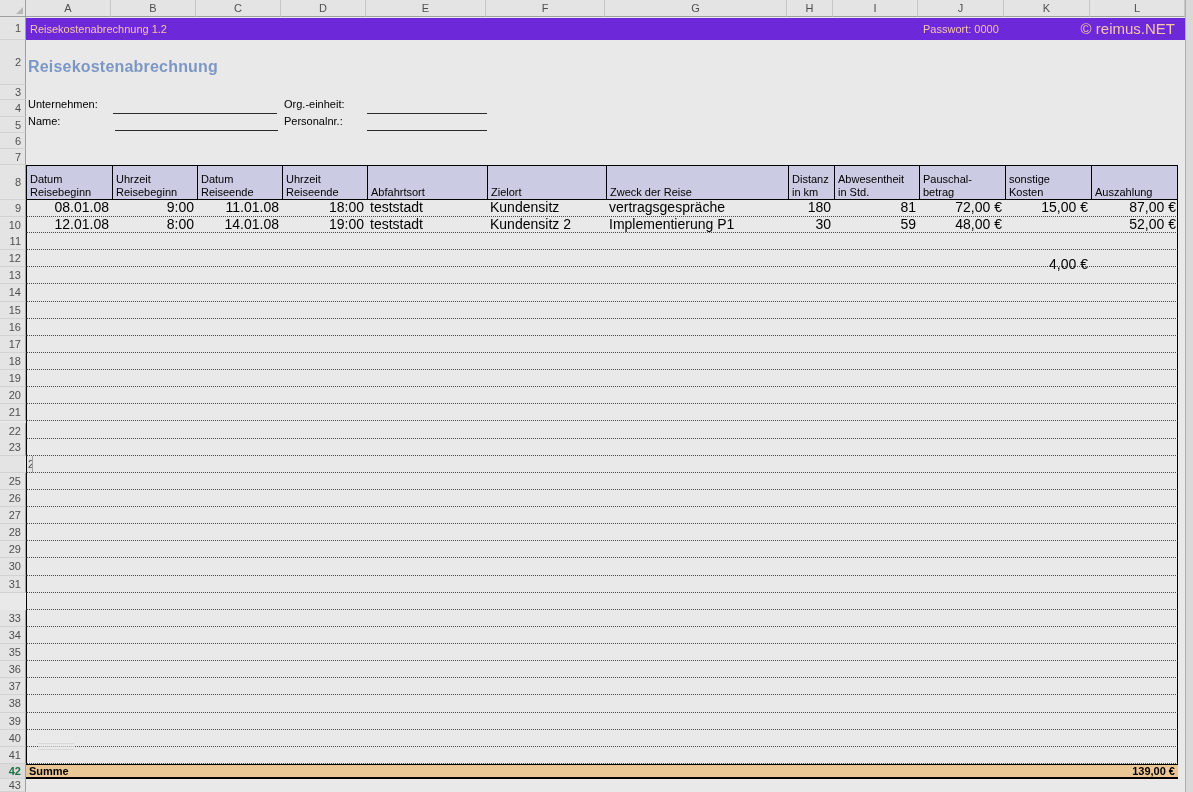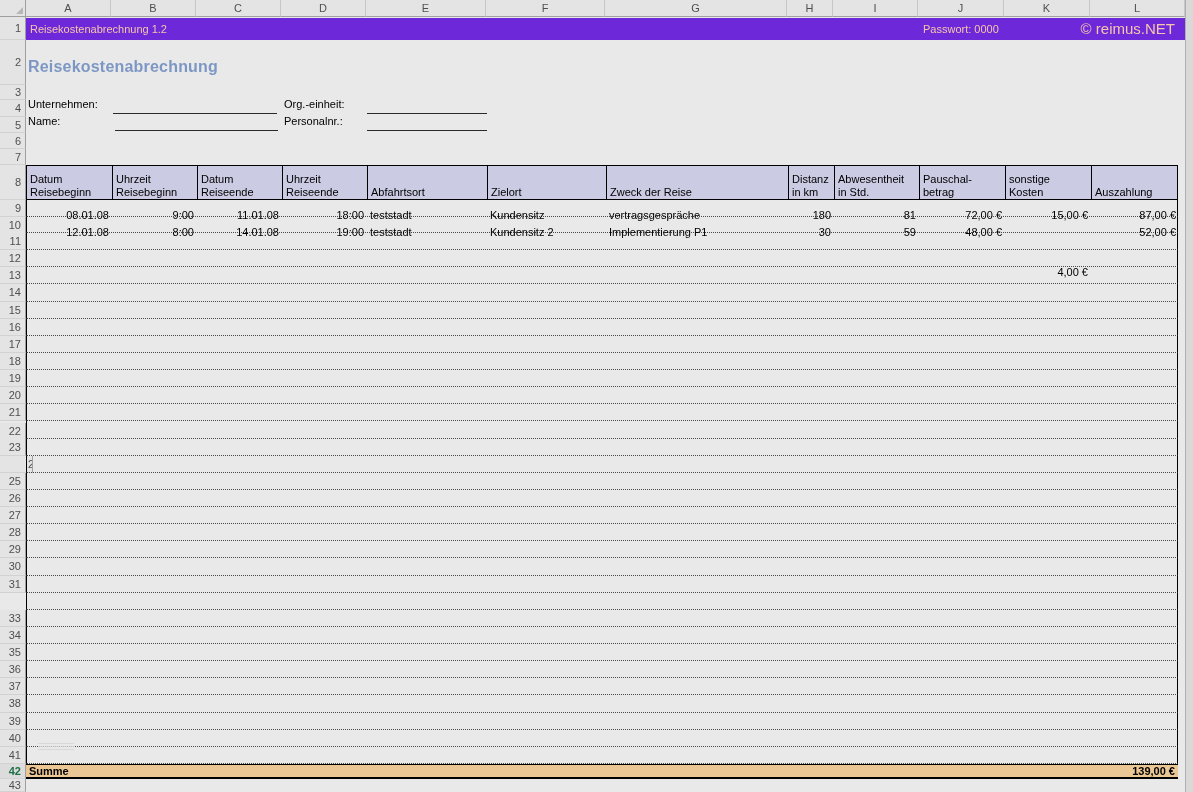--- a/index.html
+++ b/index.html
@@ -33,21 +33,21 @@
   .uline{position:absolute;height:1px;border-bottom:1px solid #2a2a2a}
   
   .thead{position:absolute;left:26px;top:165px;width:1152px;height:35px;background:#cbcbe4;
     border:1px solid #000;box-sizing:border-box}
   .th{position:absolute;top:0;bottom:0;display:flex;flex-direction:column;justify-content:flex-end;
     padding:1px 3px;font-size:11px;line-height:12.5px;box-sizing:border-box;
     border-left:1px solid #000;white-space:nowrap;overflow:hidden}
   .th.first{border-left:none}
   .trow{position:absolute;left:26px;width:1152px;box-sizing:border-box;
     border-bottom:1px dotted #4a4a4a;border-left:1px solid #000;border-right:1px solid #000}
-  .td{position:absolute;top:8px;height:100%;font-size:11px;line-height:15px;
+  .td{position:absolute;top:0;height:100%;font-size:14px;line-height:15px;
     box-sizing:border-box;white-space:nowrap;overflow:hidden}
   .td.num{text-align:right;padding-right:3px}
   .td.txt{text-align:left;padding-left:3px}
   
   .sumrow{position:absolute;left:26px;top:764px;width:1152px;height:15px;background:#ebc795;
     border-top:1px solid #000;border-bottom:2px solid #000;box-sizing:border-box;
     font-size:11px;font-weight:bold}
   .sum-label{position:absolute;left:3px;top:0;line-height:12px}
   .sum-total{position:absolute;right:3px;top:0;line-height:12px}
   

